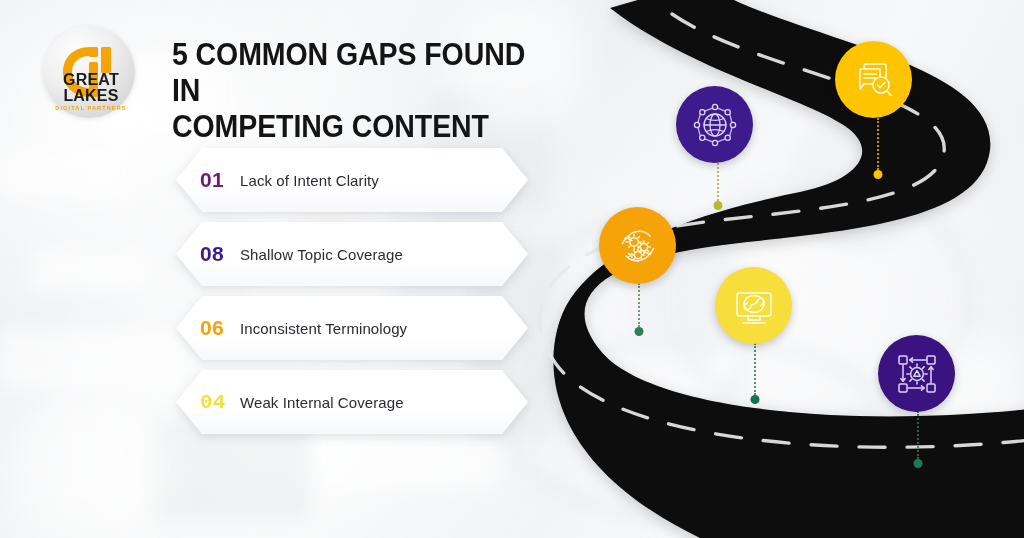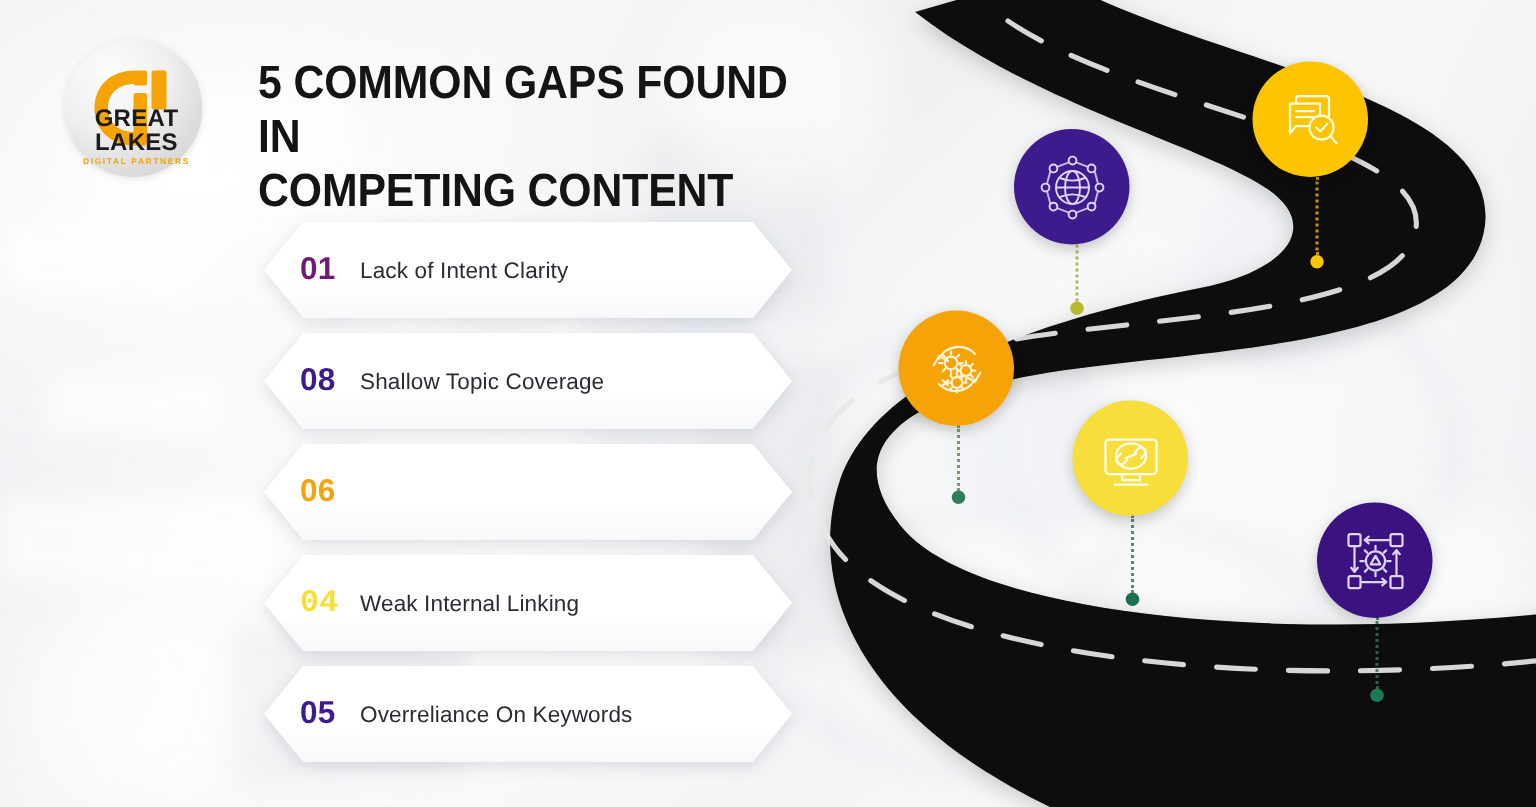--- a/index.html
+++ b/index.html
@@ -331,29 +331,25 @@
 
     <div class="card">
       <div class="card-bg"></div>
       <div class="card-num" style="color:#3E1B8C;">08</div>
       <div class="card-label">Shallow Topic Coverage</div>
     </div>
 
     <div class="card">
       <div class="card-bg"></div>
       <div class="card-num" style="color:#F5A306;">06</div>
+      <div class="card-label">Inconsistent Terminology</div>
     </div>
 
     <div class="card">
       <div class="card-bg"></div>
       <div class="card-num" style="color:#F7DE3A;font-family:Liberation Mono, monospace;">04</div>
-      <div class="card-label">Weak Internal Linking</div>
-    </div>
-
-    <div class="card">
-      <div class="card-bg"></div>
-      <div class="card-num" style="color:#3E1B8C;">05</div>
-      <div class="card-label">Overreliance On Keywords</div>
-    </div>
+      <div class="card-label">Weak Internal Coverage</div>
+    </div>
+
 
   </div>
 
 </div>
 
 </body></html>

